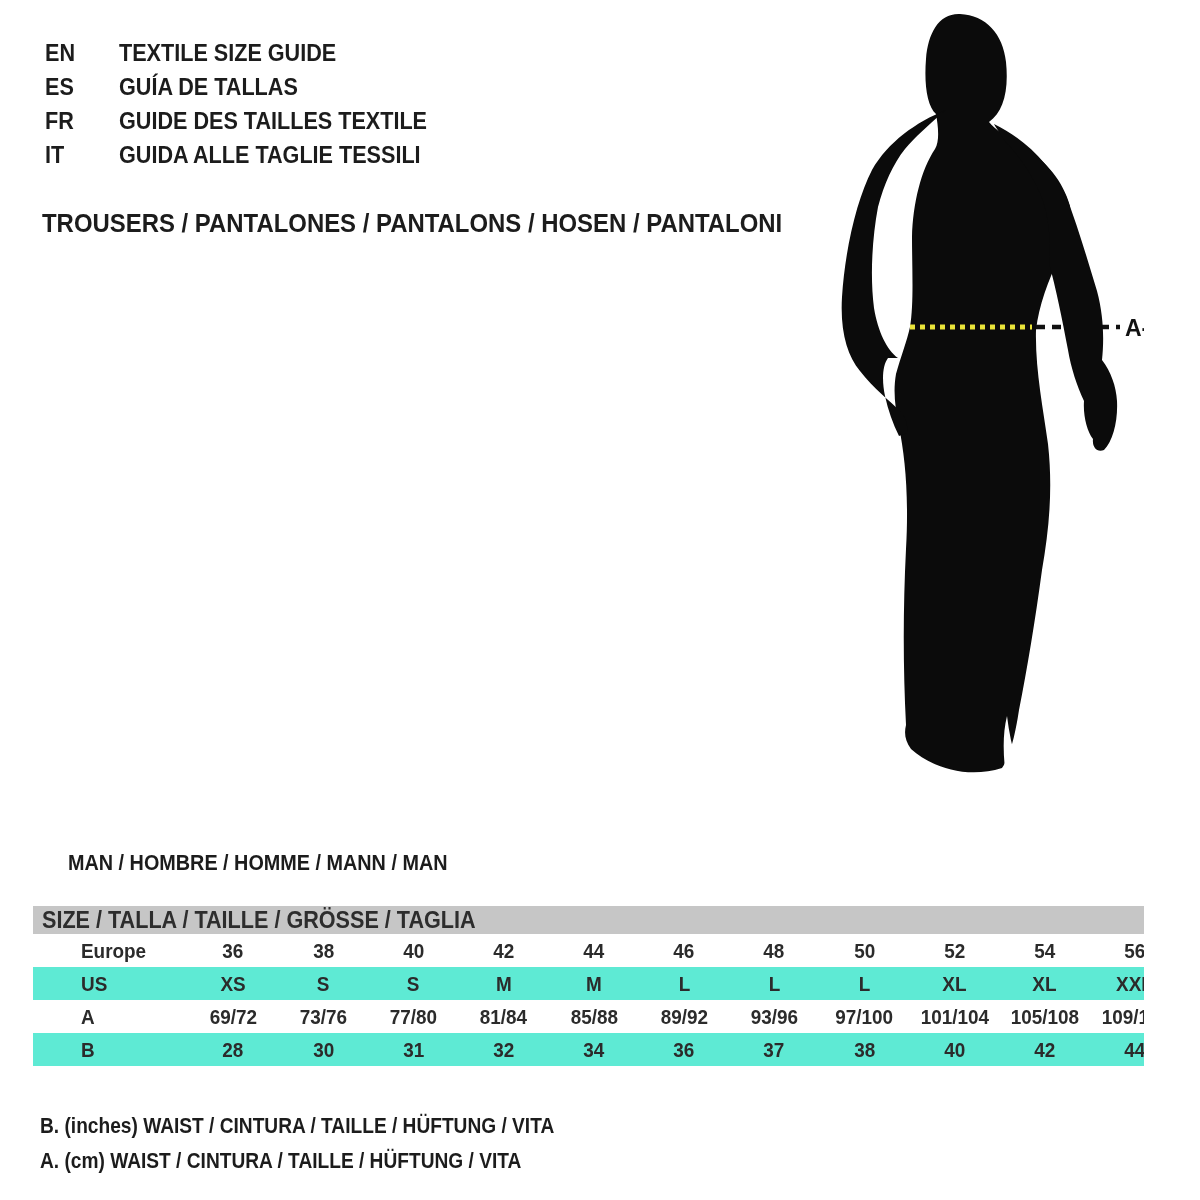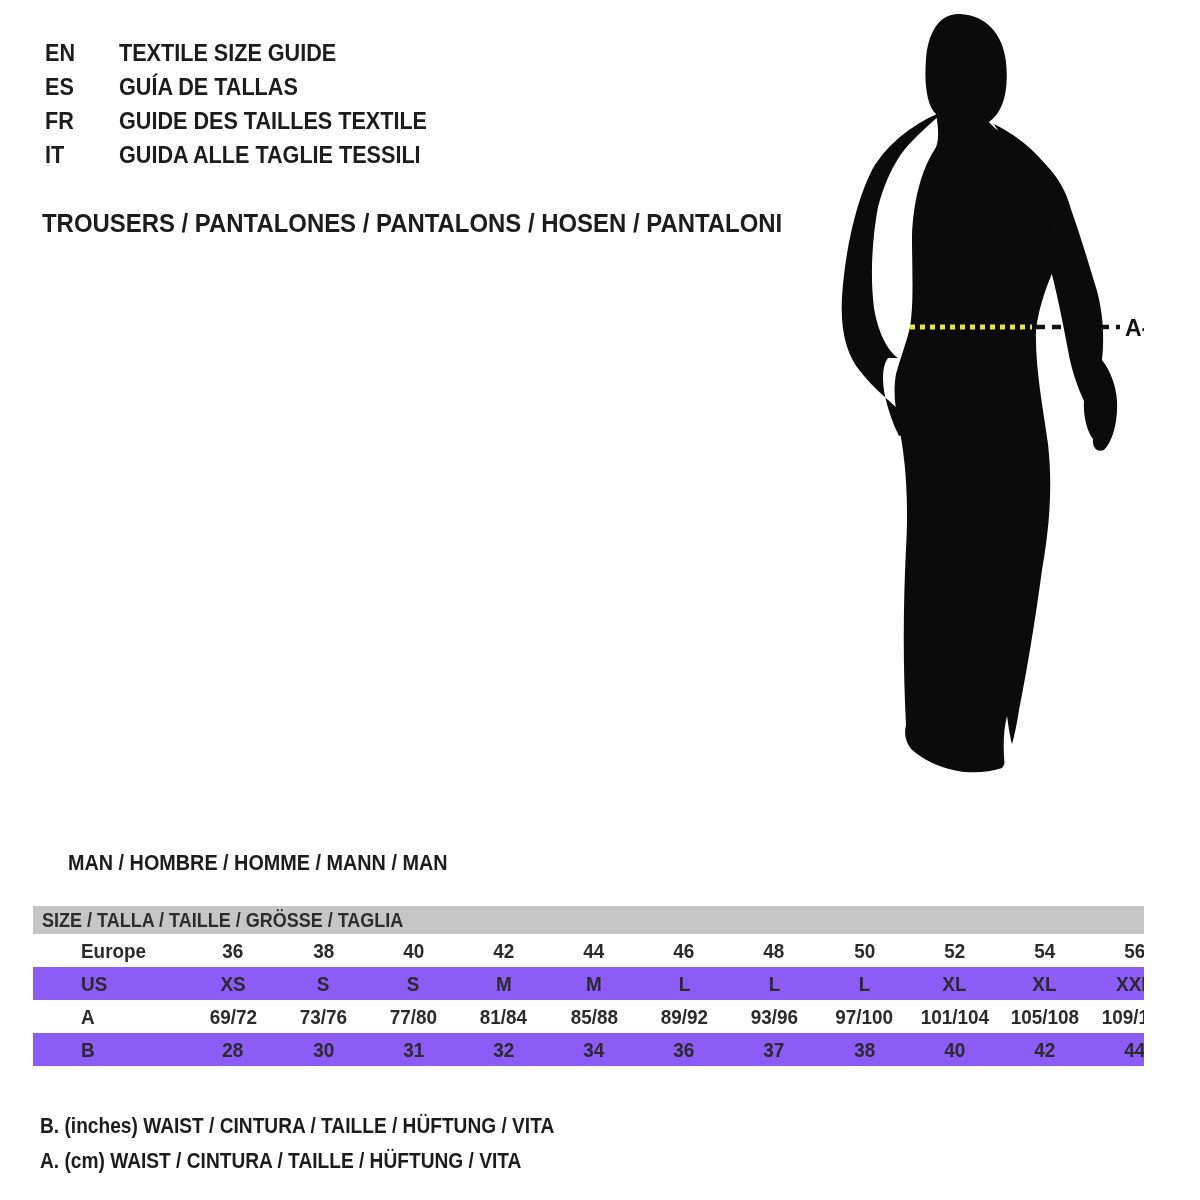--- a/index.html
+++ b/index.html
@@ -20,23 +20,23 @@
   
   .product-heading{position:absolute;left:42px;top:208px;font-size:26px;}
   .product-heading .cond{transform:scaleX(0.92);}
   .section-heading{position:absolute;left:40px;top:850px;font-size:22px;margin-left:28px;}
 
   
   .figure-wrap{position:absolute;left:820px;top:0;width:380px;height:800px;text-align:right;}
 
   
   .size-table{position:absolute;left:33px;top:906px;width:1147px;}
-  .thead{height:28px;line-height:28px;background:#c6c6c6;padding-left:9px;font-size:20px;color:#2d2d2d;}
+  .thead{height:28px;line-height:28px;background:#c6c6c6;padding-left:9px;font-size:24px;color:#2d2d2d;}
   .trow{display:grid;grid-template-columns:155px repeat(11,1fr);height:33px;align-items:center;font-size:21px;color:#2b2b2b;}
-  .trow.alt{background:#8b5cf6;}
+  .trow.alt{background:#5eead4;}
   .tlabel{padding-left:8px;text-align:left;margin-left:40px;}
   .tcell{text-align:center;}
   .tcell .cond{transform-origin:50% 50%;}
 
   
   .footnotes{position:absolute;left:40px;top:1108px;}
   .footnote{height:35px;font-size:22px;display:flex;align-items:center;}
   .footnote .cond{transform:scaleX(0.87);}
 </style>
 </head>

